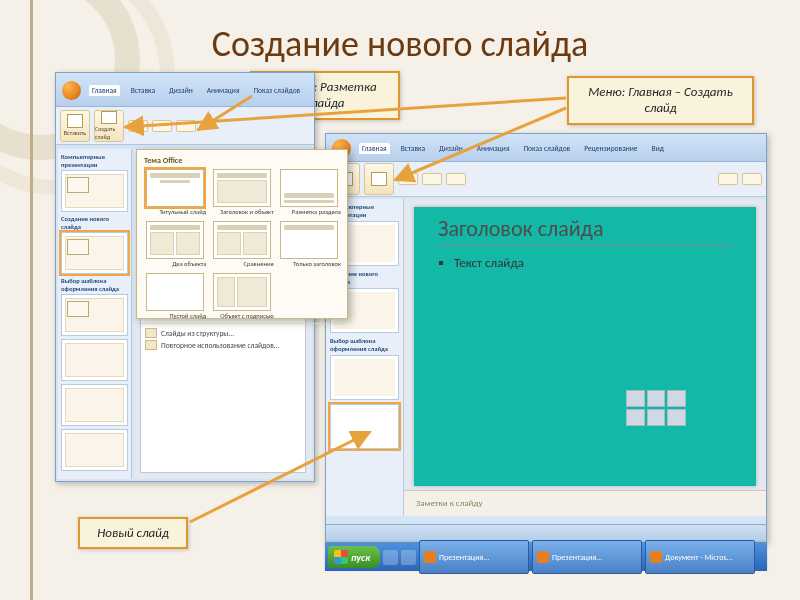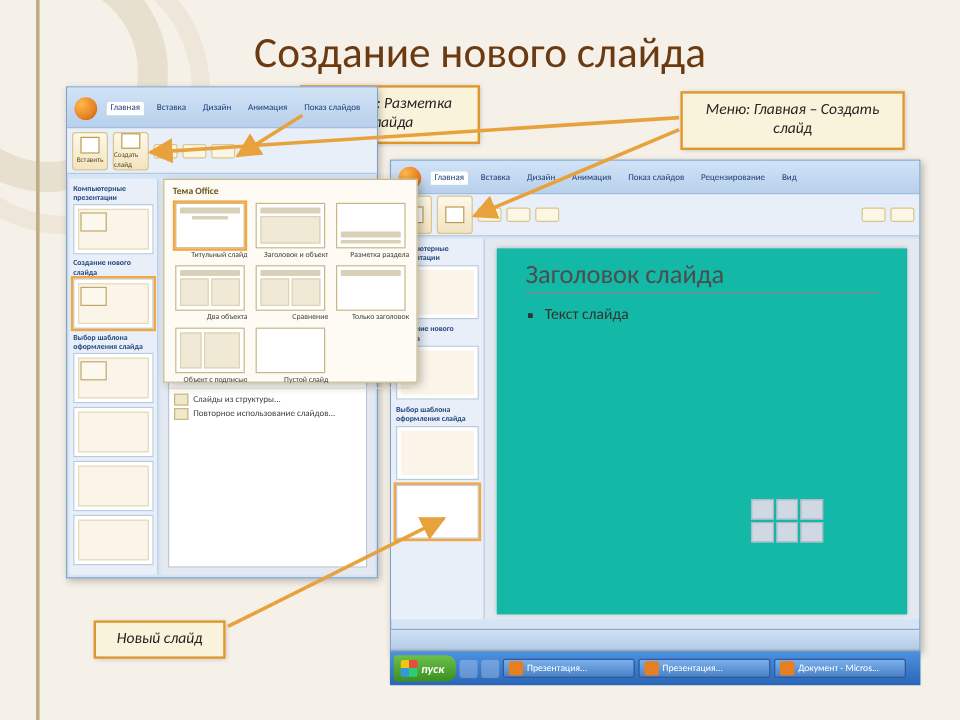--- a/index.html
+++ b/index.html
@@ -174,21 +174,21 @@
     display:flex; align-items:center; padding:0 3px; gap:3px;
     box-shadow: 0 -1px 2px rgba(0,0,0,0.2);
   }
   .start-btn { height:22px; padding:0 10px 0 6px;
     background: linear-gradient(#6cc04a,#3a8f21);
     border-radius: 3px 8px 8px 3px;
     color:#fff; font-size:10px; font-style:italic; font-weight:bold;
     display:flex; align-items:center; gap:3px;}
   .start-btn::before { content:""; width:14px;height:14px; background:
     conic-gradient(#e74c3c 0 90deg,#2ecc71 90deg 180deg,#3498db 180deg 270deg,#f1c40f 270deg 360deg); border-radius:2px;}
-  .tb-item { height:16px; flex:1; max-width:110px;
+  .tb-item { height:34px; flex:1; max-width:110px;
     background: linear-gradient(#7ab0eb,#4a81c7);
     border:1px solid #2d5a9a; border-radius:2px;
     color:#fff; font-size:8px; display:flex; align-items:center; padding:0 4px; gap:3px;}
   .tb-item::before{content:""; width:12px;height:12px;background:#e67e22;border-radius:2px;}
   .quickl { width:15px; height:15px; background:rgba(255,255,255,0.25); border-radius:2px; flex:none;}
 </style>
 </head>
 <body>
 
 <div class="rings"></div>
@@ -300,31 +300,31 @@
           </div>
           <div class="layout-cap">Сравнение</div>
         </div>
       <div class="layout-cell">
           <div class="layout-th">
             <div class="lt-title"></div>
           </div>
           <div class="layout-cap">Только заголовок</div>
         </div>
       <div class="layout-cell">
+          <div class="layout-th"></div>
+          <div class="layout-cap">Пустой слайд</div>
+        </div>
+      <div class="layout-cell">
           <div class="layout-th">
             <div class="lt-body">
               <div class="lt-box" style="flex:0.6"></div>
               <div class="lt-box"></div>
             </div>
           </div>
           <div class="layout-cap">Объект с подписью</div>
-        </div>
-      <div class="layout-cell">
-          <div class="layout-th"></div>
-          <div class="layout-cap">Пустой слайд</div>
         </div>
     </div>
     <div class="layout-foot">
       <div class="layout-foot-item">Слайды из структуры...</div>
       <div class="layout-foot-item">Повторное использование слайдов...</div>
     </div>
   </div>
 </div>
 
 <div class="pp-right">
@@ -378,20 +378,21 @@
         </ul>
         <div class="content-ph">
           <span></span>
             <span></span>
             <span></span>
             <span></span>
             <span></span>
             <span></span>
         </div>
       </div>
+      <div class="notes">Заметки к слайду</div>
     </div>
   </div>
   <div class="statusbar"></div>
 </div>
 
 <div class="taskbar">
   <div class="start-btn">
       <span>пуск</span>
     </div>
   <div class="quickl"></div>

